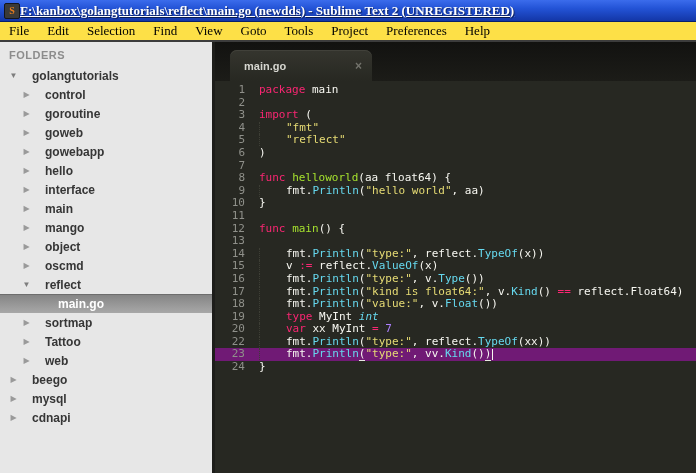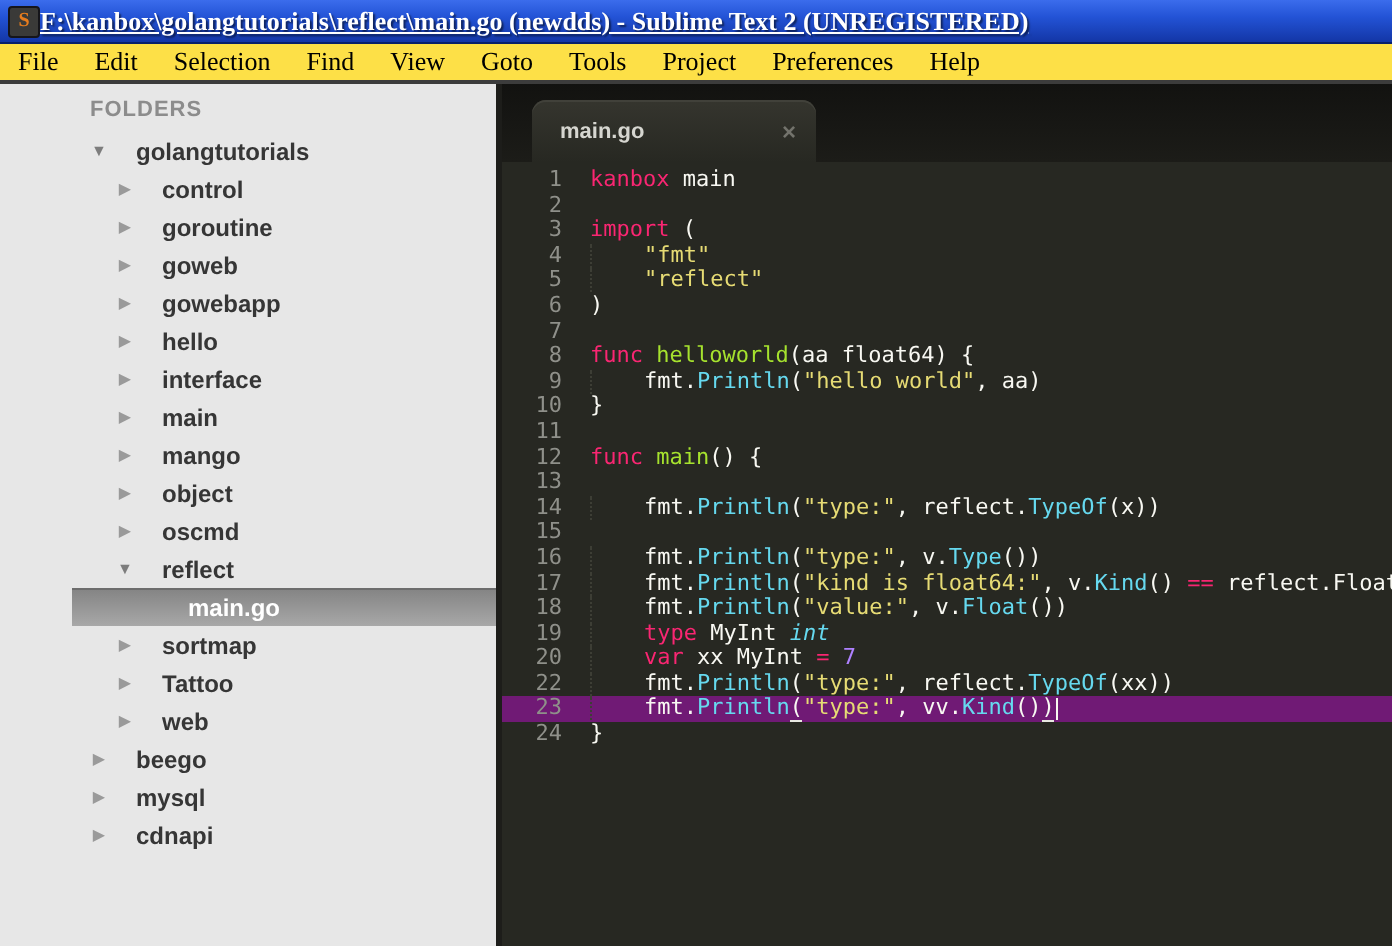--- a/index.html
+++ b/index.html
@@ -27,21 +27,21 @@
   .menubar{
     height:18px;flex:0 0 18px;background:#fde047;display:flex;align-items:center;
     font:13px "Liberation Serif",serif;color:#000;
   }
   .menu-item{padding:0 9px;white-space:nowrap;}
   
   .main{flex:1;display:flex;min-height:0;border-top:2px solid #3c3c3c;}
   
   .sidebar{
     width:212px;flex:0 0 212px;background:#e7e7e7;overflow:hidden;
-    border-right:3px solid #1d1d1a;box-sizing:content-box;padding-left:36px;
+    border-right:3px solid #1d1d1a;box-sizing:content-box;
   }
   .sidebar-header{
     color:#8c8c8c;font-size:11px;font-weight:bold;letter-spacing:.5px;
     padding:7px 0 5px 9px;
   }
   .tree-row{
     height:19px;display:flex;align-items:center;font-size:12px;color:#363636;
     box-sizing:border-box;white-space:nowrap;
   }
   .tree-row.selected{
@@ -194,35 +194,35 @@
     </div>
 
     <div class="editor">
       <div class="tabbar">
         <div class="tab">
           <span class="tab-label">main.go</span>
           <span class="tab-close">×</span>
         </div>
       </div>
       <div class="code" id="code">
-          <div class="line"><span class="gutter">1</span><span class="lcontent"><span class="tk-k">kanbox</span><span class="tk-p"> main</span></span></div>
+          <div class="line"><span class="gutter">1</span><span class="lcontent"><span class="tk-k">package</span><span class="tk-p"> main</span></span></div>
           <div class="line"><span class="gutter">2</span><span class="lcontent"></span></div>
           <div class="line"><span class="gutter">3</span><span class="lcontent"><span class="tk-k">import</span><span class="tk-p"> (</span></span></div>
           <div class="line"><span class="gutter">4</span><span class="lcontent"><span class="ind"></span><span class="tk-s">"fmt"</span></span></div>
           <div class="line"><span class="gutter">5</span><span class="lcontent"><span class="ind"></span><span class="tk-s">"reflect"</span></span></div>
           <div class="line"><span class="gutter">6</span><span class="lcontent"><span class="tk-p">)</span></span></div>
           <div class="line"><span class="gutter">7</span><span class="lcontent"></span></div>
           <div class="line"><span class="gutter">8</span><span class="lcontent"><span class="tk-k">func</span><span class="tk-p"> </span><span class="tk-fn">helloworld</span><span class="tk-p">(aa float64) {</span></span></div>
           <div class="line"><span class="gutter">9</span><span class="lcontent"><span class="ind"></span><span class="tk-p">fmt.</span><span class="tk-f">Println</span><span class="tk-p">(</span><span class="tk-s">"hello world"</span><span class="tk-p">, aa)</span></span></div>
           <div class="line"><span class="gutter">10</span><span class="lcontent"><span class="tk-p">}</span></span></div>
           <div class="line"><span class="gutter">11</span><span class="lcontent"></span></div>
           <div class="line"><span class="gutter">12</span><span class="lcontent"><span class="tk-k">func</span><span class="tk-p"> </span><span class="tk-fn">main</span><span class="tk-p">() {</span></span></div>
           <div class="line"><span class="gutter">13</span></div>
           <div class="line"><span class="gutter">14</span><span class="lcontent"><span class="ind"></span><span class="tk-p">fmt.</span><span class="tk-f">Println</span><span class="tk-p">(</span><span class="tk-s">"type:"</span><span class="tk-p">, reflect.</span><span class="tk-f">TypeOf</span><span class="tk-p">(x))</span></span></div>
-          <div class="line"><span class="gutter">15</span></div>
+          <div class="line"><span class="gutter">15</span><span class="lcontent"><span class="ind"></span><span class="tk-p">v </span><span class="tk-k">:=</span><span class="tk-p"> reflect.</span><span class="tk-f">ValueOf</span><span class="tk-p">(x)</span></span></div>
           <div class="line"><span class="gutter">16</span><span class="lcontent"><span class="ind"></span><span class="tk-p">fmt.</span><span class="tk-f">Println</span><span class="tk-p">(</span><span class="tk-s">"type:"</span><span class="tk-p">, v.</span><span class="tk-f">Type</span><span class="tk-p">())</span></span></div>
           <div class="line"><span class="gutter">17</span><span class="lcontent"><span class="ind"></span><span class="tk-p">fmt.</span><span class="tk-f">Println</span><span class="tk-p">(</span><span class="tk-s">"kind is float64:"</span><span class="tk-p">, v.</span><span class="tk-f">Kind</span><span class="tk-p">() </span><span class="tk-k">==</span><span class="tk-p"> reflect.Float64)</span></span></div>
           <div class="line"><span class="gutter">18</span><span class="lcontent"><span class="ind"></span><span class="tk-p">fmt.</span><span class="tk-f">Println</span><span class="tk-p">(</span><span class="tk-s">"value:"</span><span class="tk-p">, v.</span><span class="tk-f">Float</span><span class="tk-p">())</span></span></div>
           <div class="line"><span class="gutter">19</span><span class="lcontent"><span class="ind"></span><span class="tk-k">type</span><span class="tk-p"> MyInt </span><span class="tk-t">int</span></span></div>
           <div class="line"><span class="gutter">20</span><span class="lcontent"><span class="ind"></span><span class="tk-k">var</span><span class="tk-p"> xx MyInt </span><span class="tk-k">=</span><span class="tk-p"> </span><span class="tk-n">7</span></span></div>
           <div class="line"><span class="gutter">22</span><span class="lcontent"><span class="ind"></span><span class="tk-p">fmt.</span><span class="tk-f">Println</span><span class="tk-p">(</span><span class="tk-s">"type:"</span><span class="tk-p">, reflect.</span><span class="tk-f">TypeOf</span><span class="tk-p">(xx))</span></span></div>
           <div class="line current"><span class="gutter">23</span><span class="lcontent"><span class="ind"></span><span class="tk-p">fmt.</span><span class="tk-f">Println</span><span class="tk-u">(</span><span class="tk-s">"type:"</span><span class="tk-p">, vv.</span><span class="tk-f">Kind</span><span class="tk-p">()</span><span class="tk-u">)</span><span class="caret"></span></span></div>
           <div class="line"><span class="gutter">24</span><span class="lcontent"><span class="tk-p">}</span></span></div>
         </div>
     </div>

